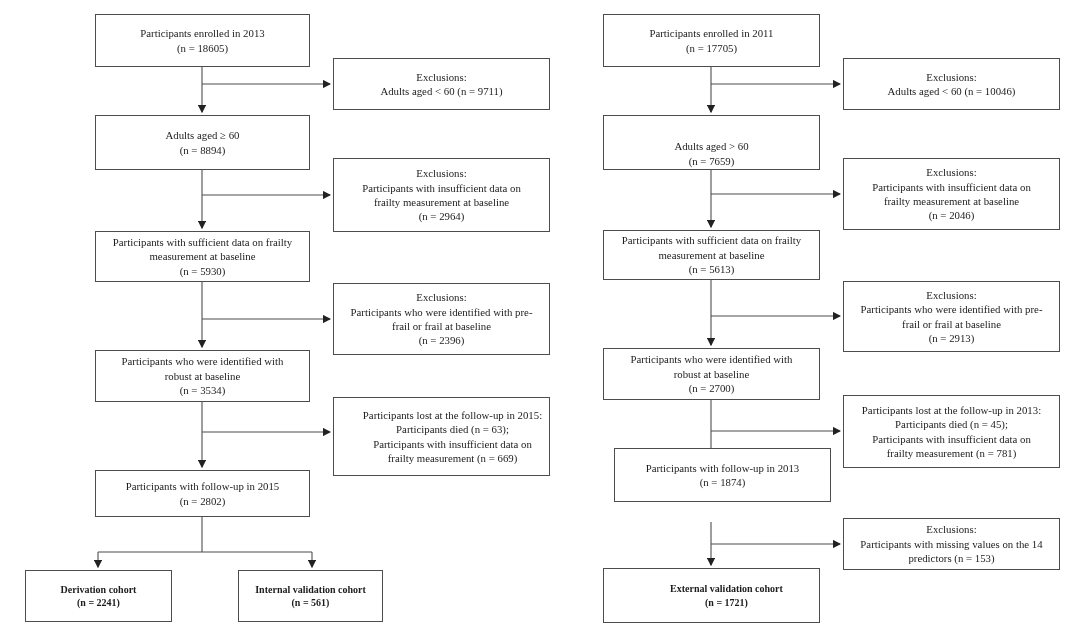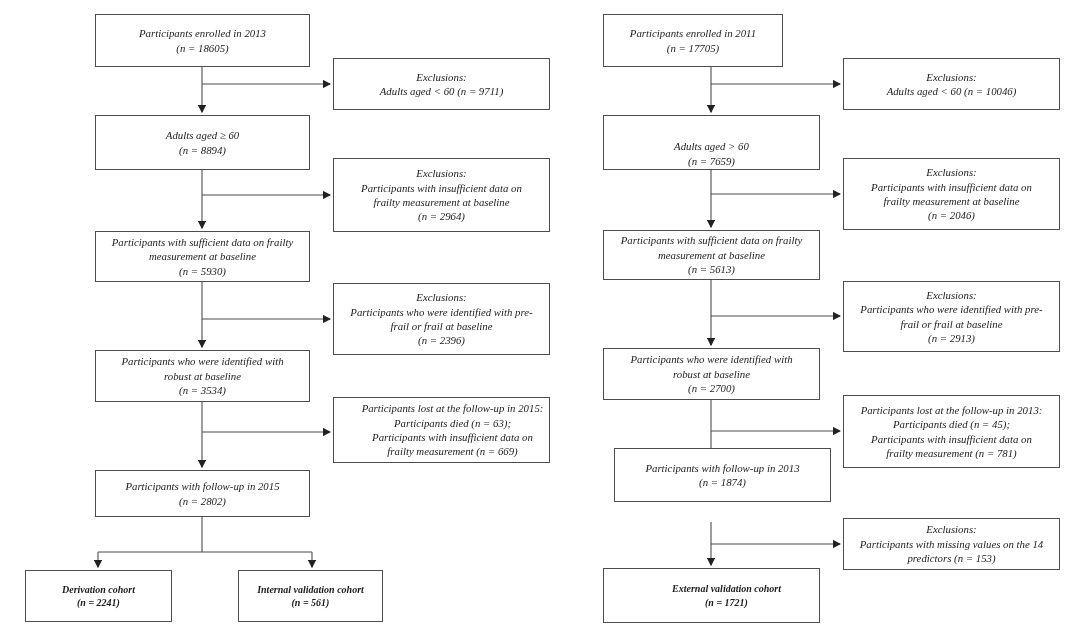--- a/index.html
+++ b/index.html
@@ -20,21 +20,20 @@
   .box {
     position: absolute;
     box-sizing: border-box;
     border: 1px solid #4d4d4d;
     background: #ffffff;
     display: flex;
     align-items: center;
     justify-content: center;
     text-align: center;
     padding: 1px 2px;
-    font-style: italic;
   }
   .box-text {
     display: block;
     width: 100%;
     white-space: pre-line;
     font-size: 10.8px;
     line-height: 1.33;
     color: #1c1c1c;
   }
   .bold .box-text {
@@ -113,37 +112,37 @@
 Participants with insufficient data on
 frailty measurement at baseline
 (n = 2964)</span>
   </div>
   <div class="box" style="left:333px; top:283px; width:217px; height:72px;">
     <span class="box-text">Exclusions:
 Participants who were identified with pre-
 frail or frail at baseline
 (n = 2396)</span>
   </div>
-  <div class="box" style="left:333px; top:397px; width:217px; height:66px;padding-left:24px;">
+  <div class="box" style="left:333px; top:397px; width:217px; height:79px;padding-left:24px;">
     <span class="box-text">Participants lost at the follow-up in 2015:
 Participants died (n = 63);
 Participants with insufficient data on
 frailty measurement (n = 669)</span>
   </div>
 
   <div class="box bold" style="left:25px; top:570px; width:147px; height:52px;">
     <span class="box-text">Derivation cohort
 (n = 2241)</span>
   </div>
   <div class="box bold" style="left:238px; top:570px; width:145px; height:52px;">
     <span class="box-text">Internal validation cohort
 (n = 561)</span>
   </div>
 
-  <div class="box" style="left:603px; top:14px; width:180px; height:53px;">
+  <div class="box" style="left:603px; top:14px; width:217px; height:53px;">
     <span class="box-text">Participants enrolled in 2011
 (n = 17705)</span>
   </div>
   <div class="box" style="left:603px; top:115px; width:217px; height:55px;align-items:flex-end;">
     <span class="box-text">Adults aged &gt; 60
 (n = 7659)</span>
   </div>
   <div class="box" style="left:603px; top:230px; width:217px; height:50px;">
     <span class="box-text">Participants with sufficient data on frailty
 measurement at baseline

